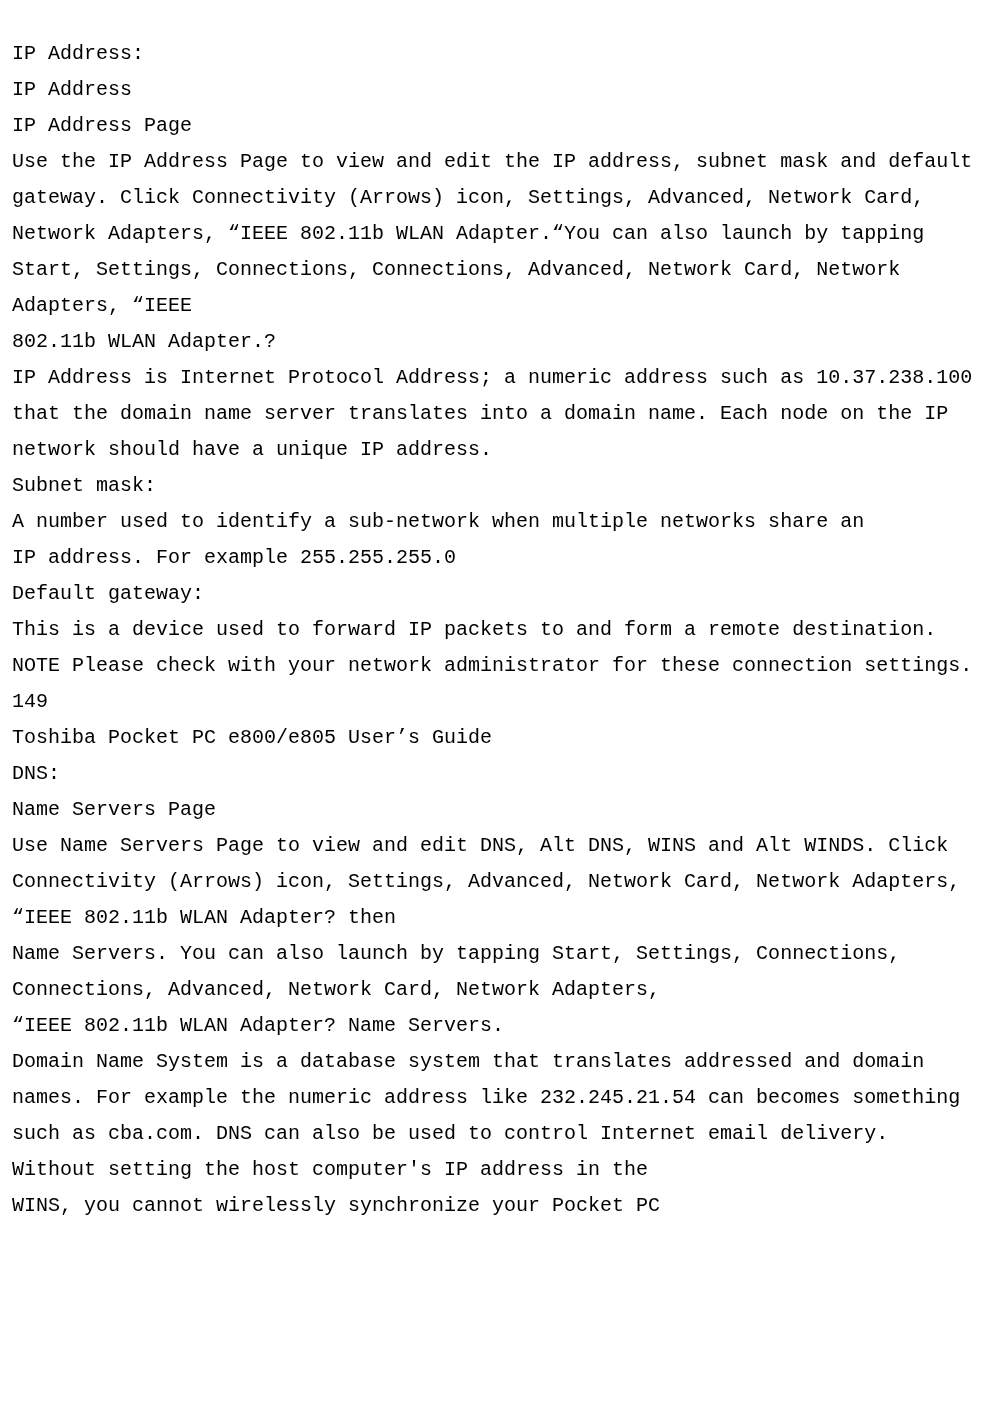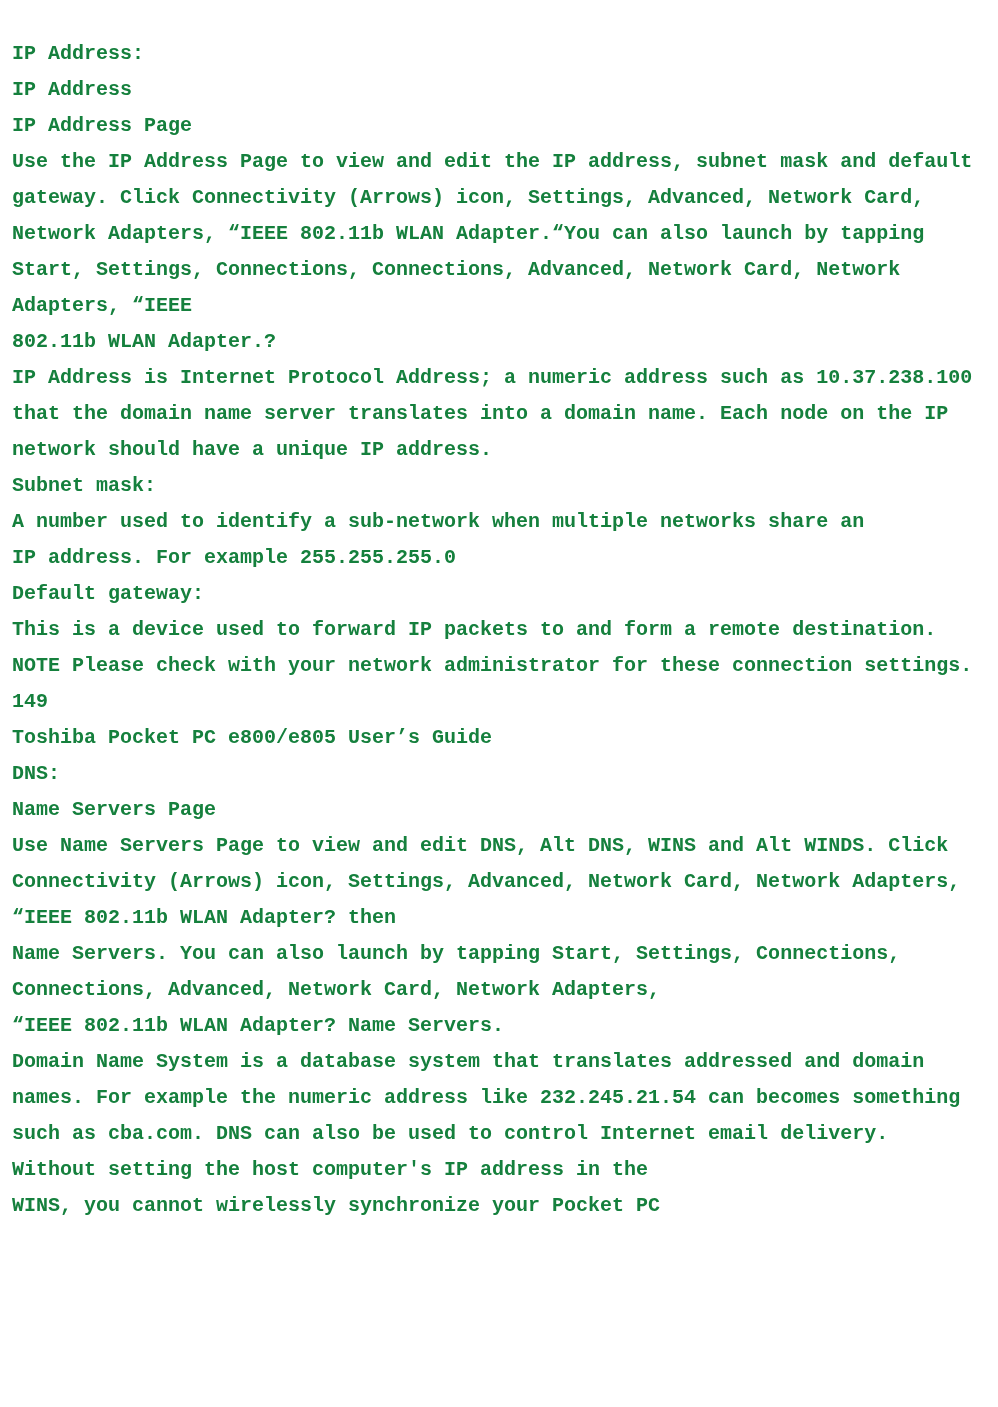--- a/index.html
+++ b/index.html
@@ -7,23 +7,22 @@
     padding: 0;
     background: #ffffff;
     width: 998px;
   }
   .doc {
     font-family: "Courier New", Courier, monospace;
     font-size: 20px;
     line-height: 36px;
     white-space: pre-wrap;
     word-wrap: break-word;
-    color: #15803d;
+    color: #000000;
     padding: 0 12px 0 12px;
-    font-weight: bold;
   }
 </style>
 </head>
 <body>
 
 <div class="doc">
 <span>IP Address:</span>
 <span>IP Address</span>
 <span>IP Address Page</span>
 <span>Use the IP Address Page to view and edit the IP address, subnet mask and default gateway. Click Connectivity (Arrows) icon, Settings, Advanced, Network Card, Network Adapters, “IEEE 802.11b WLAN Adapter.“You can also launch by tapping Start, Settings, Connections, Connections, Advanced, Network Card, Network Adapters, “IEEE</span>

